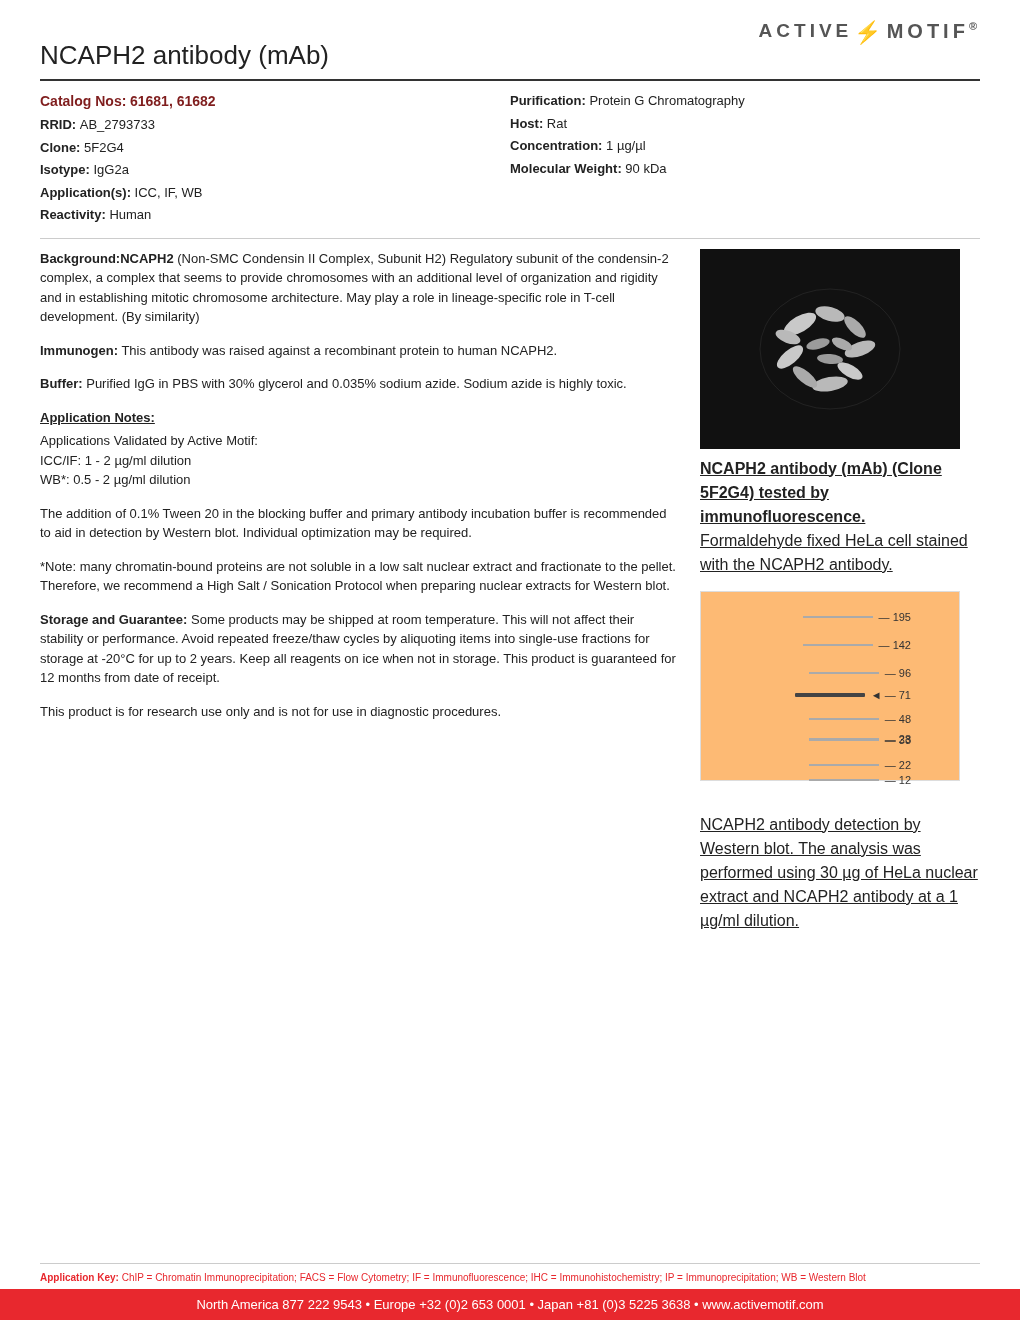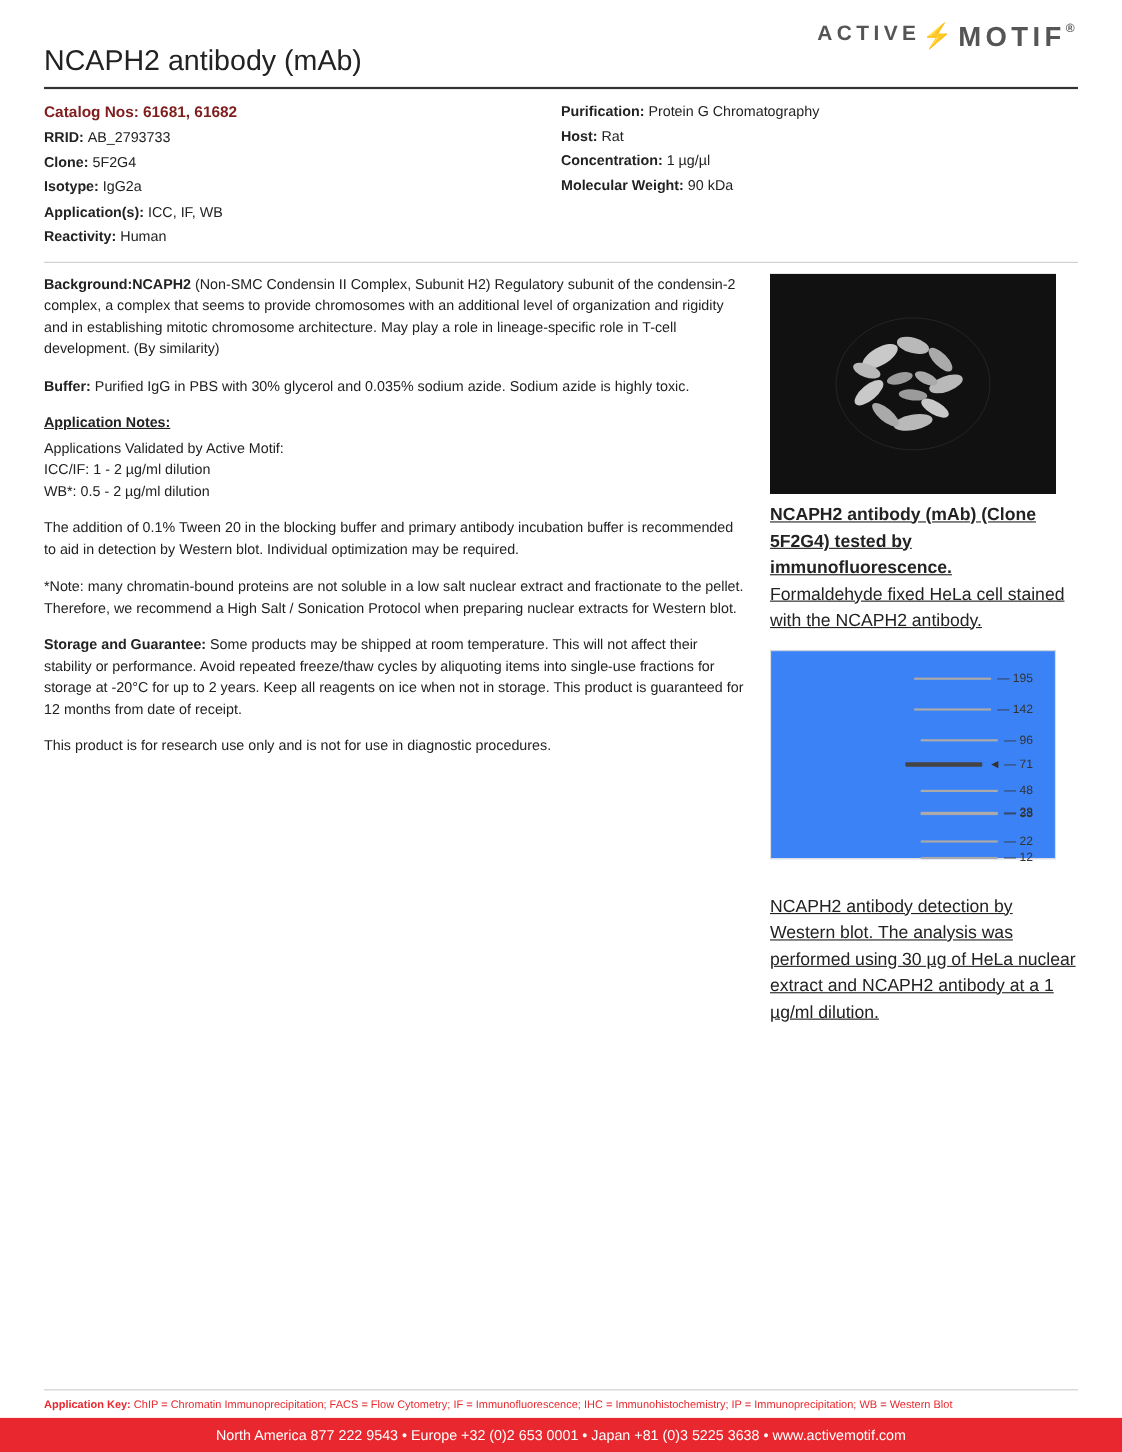--- a/index.html
+++ b/index.html
@@ -119,24 +119,24 @@
       text-decoration: underline;
     }
     .image-caption-bold {
       font-weight: bold;
     }
 
     
     .wb-image {
       width: 260px;
       height: 190px;
-      background: #3b82f6;
+      background: #fdba74;
       display: flex;
       flex-direction: column;
-      align-items: flex-end;
+      align-items: flex-start;
       justify-content: center;
       padding-right: 20px;
       padding-left: 10px;
       margin-bottom: 8px;
       position: relative;
       border: 1px solid #ddd;
     }
     .wb-bands {
       width: 200px;
       position: relative;
@@ -182,21 +182,21 @@
   </style>
 </head>
 <body>
 
 <div class="page">
 
   <div class="logo-area">
     <div class="logo-text">
       <span style="letter-spacing:4px; font-size:19px; font-weight:900; color:#555; font-family: Arial Black, Arial, sans-serif;">ACTIVE</span>
       <span style="color:#e8282e; font-size:22px; margin:0 2px;">⚡</span>
-      <span style="letter-spacing:4px; font-size:25px; font-weight:900; color:#555; font-family: Arial Black, Arial, sans-serif;">MOTIF</span>
+      <span style="letter-spacing:4px; font-size:20px; font-weight:900; color:#555; font-family: Arial Black, Arial, sans-serif;">MOTIF</span>
       <span style="font-size:11px; vertical-align: super; color:#555;">®</span>
     </div>
   </div>
 
   <h1 class="page-title">NCAPH2 antibody (mAb)</h1>
 
   <div class="info-grid">
     <div class="info-left">
       <div class="info-row">
         <span class="catalog-nos">Catalog Nos:</span>
@@ -235,20 +235,23 @@
   </div>
 
   <div class="main-content">
 
     <div class="left-col">
 
       <div class="section">
         <span class="section-label">Background:</span><span style="font-weight:bold;">NCAPH2</span><span> (Non-SMC Condensin II Complex, Subunit H2) Regulatory subunit of the condensin-2 complex, a complex that seems to provide chromosomes with an additional level of organization and rigidity and in establishing mitotic chromosome architecture. May play a role in lineage-specific role in T-cell development. (By similarity)</span>
       </div>
 
+      <div class="section">
+        <span class="section-label">Immunogen:</span><span> This antibody was raised against a recombinant protein to human NCAPH2.</span>
+      </div>
 
       <div class="section">
         <span class="section-label">Buffer:</span><span> Purified IgG in PBS with 30% glycerol and 0.035% sodium azide. Sodium azide is highly toxic.</span>
       </div>
 
       <div class="section">
         <div class="section-title">Application Notes:</div>
         <div>Applications Validated by Active Motif:</div>
         <div>ICC/IF: 1 - 2 µg/ml dilution</div>
         <div>WB*: 0.5 - 2 µg/ml dilution</div>

